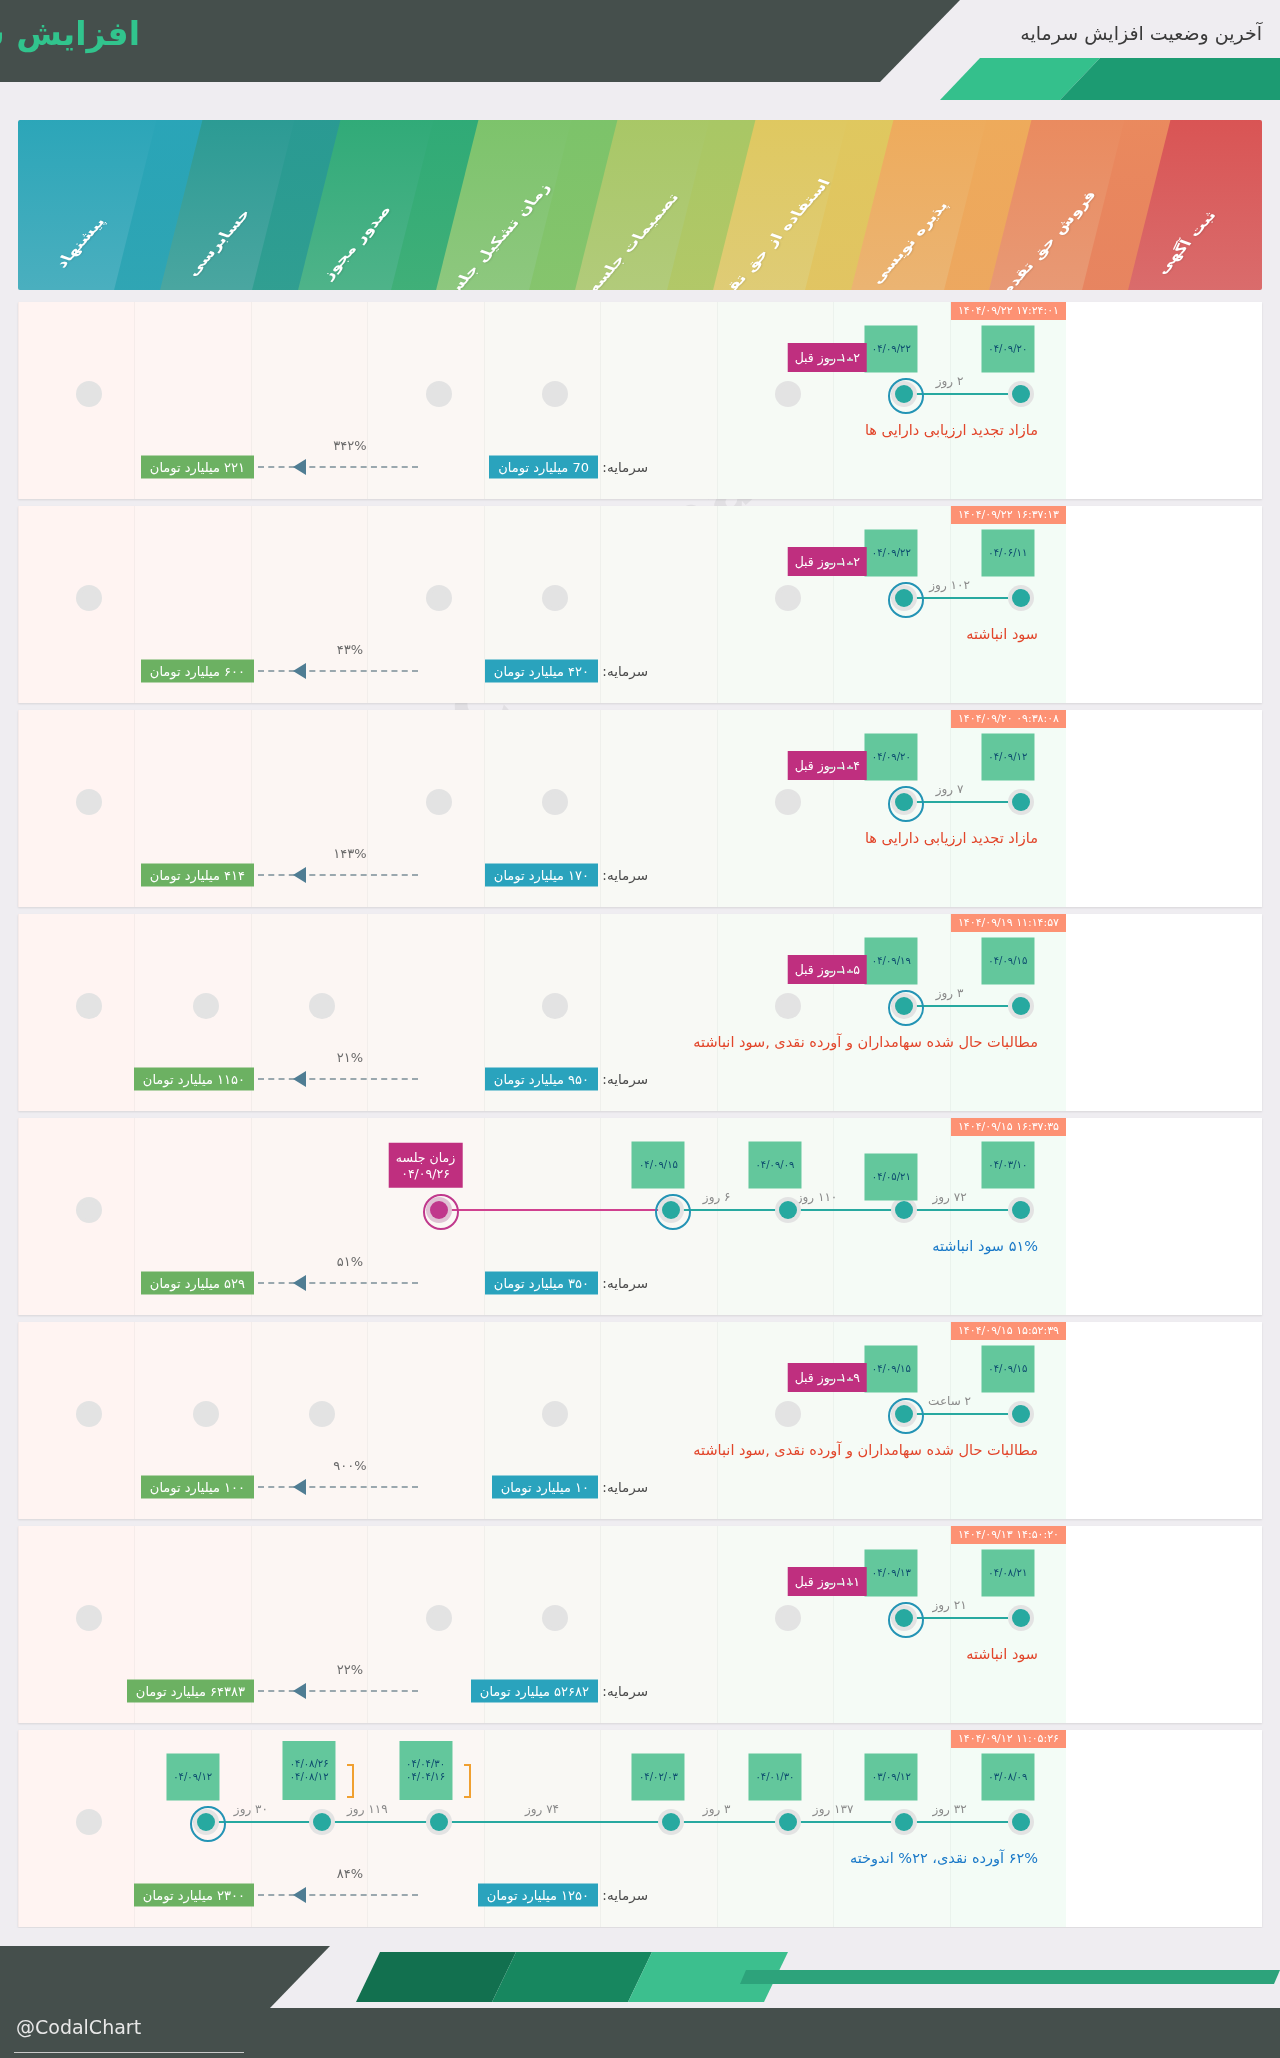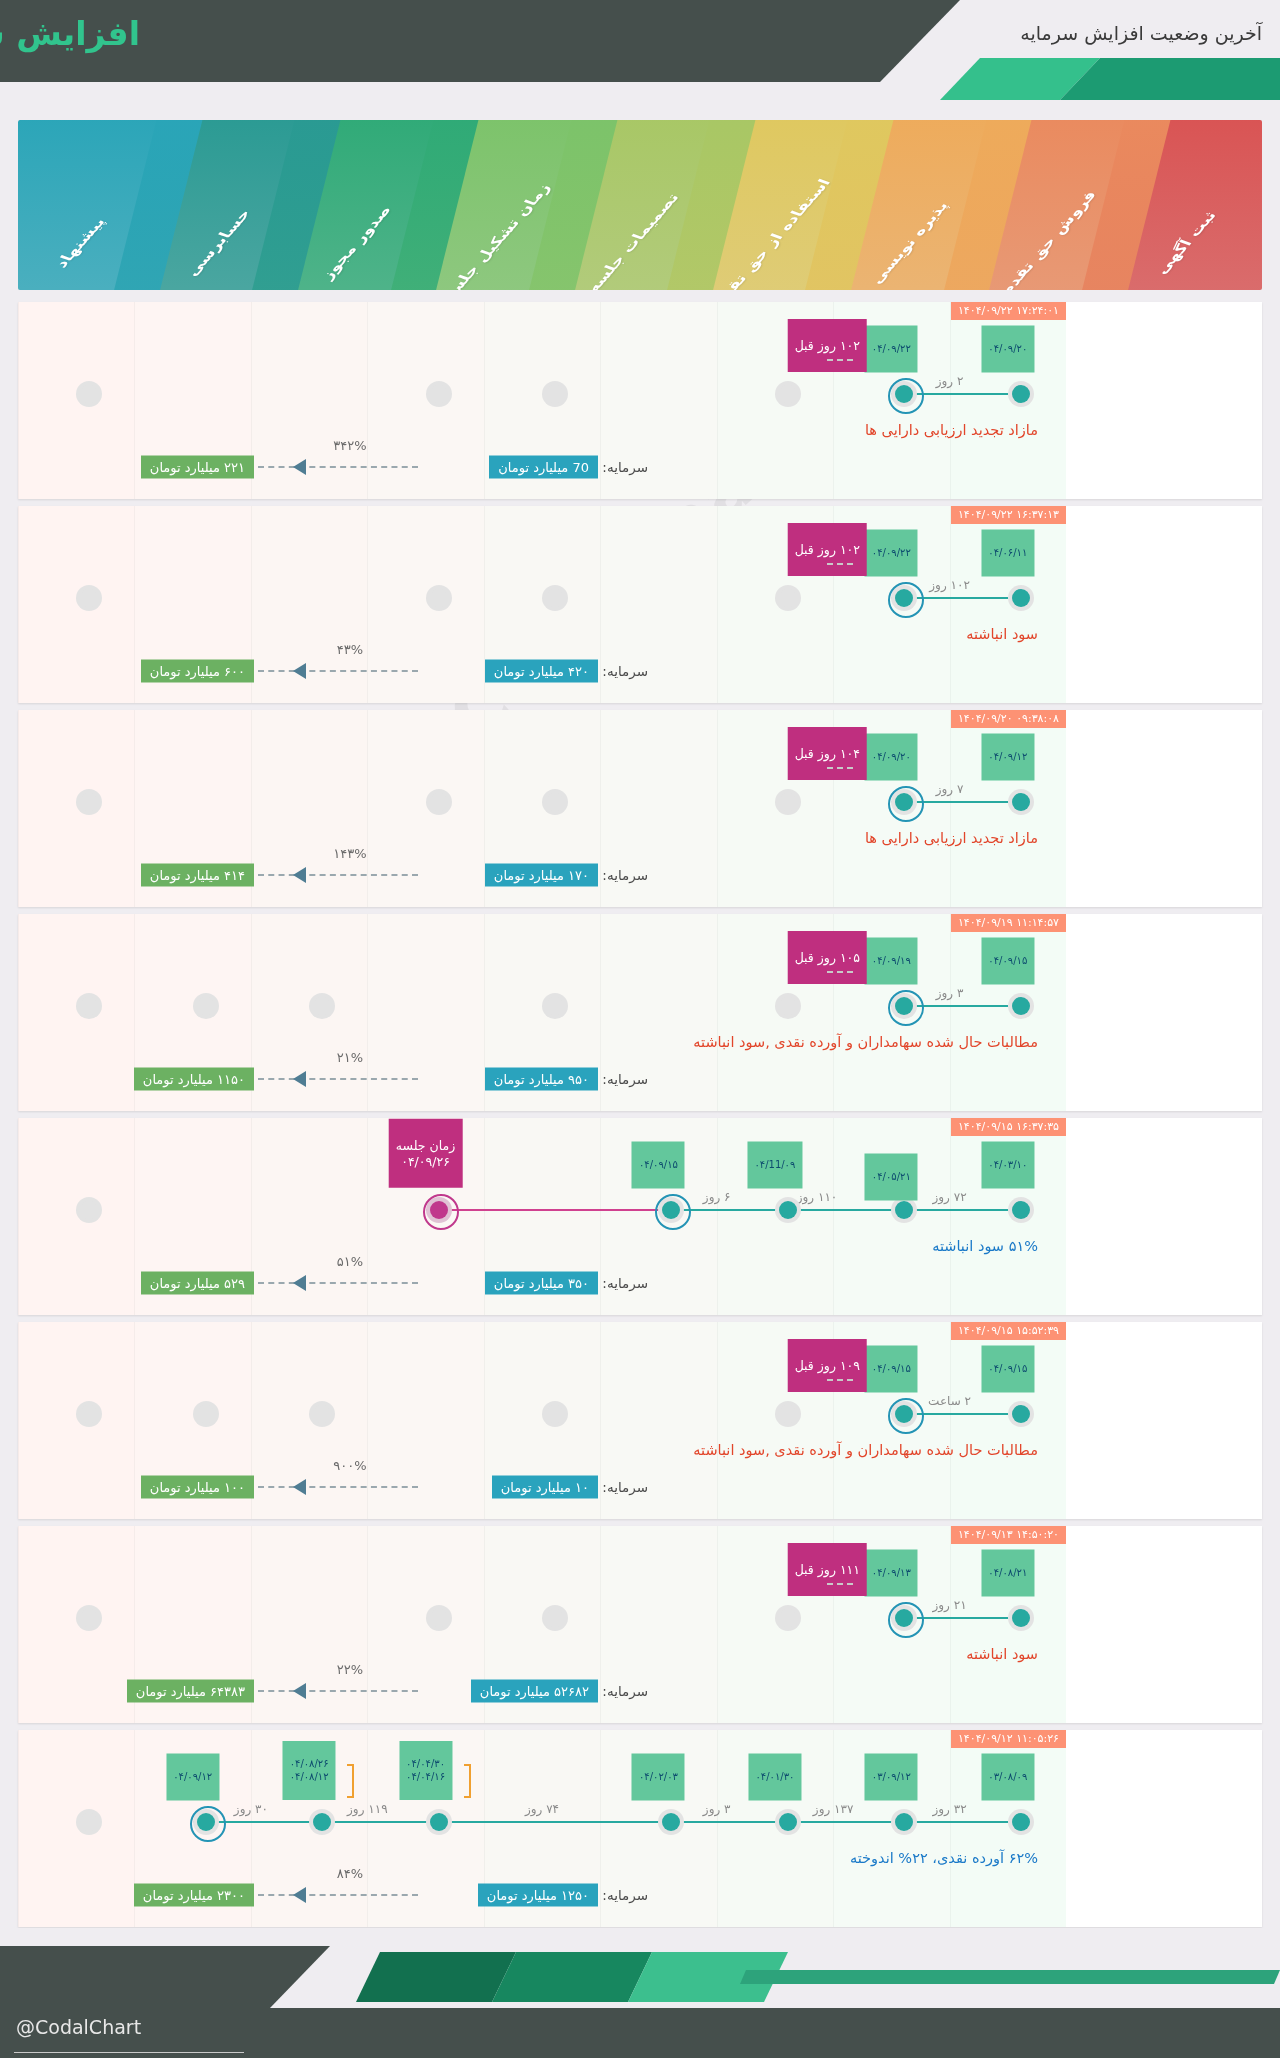--- a/index.html
+++ b/index.html
@@ -116,21 +116,21 @@
   }
 
   .dlbl {
     position:absolute; background:#63c79c; color:#0c4a6e;
     font-size:10px; padding:17px 7px; direction:ltr;
     white-space:nowrap; transform:translate(50%,-100%);
     text-align:center; line-height:1.25;
   }
   .ago {
     position:absolute; background:#bf2f7f; color:#fff;
-    font-size:12.5px; padding:19px 7px; direction:rtl;
+    font-size:12.5px; padding:7px 7px; direction:rtl;
     white-space:nowrap; transform:translate(50%,-100%);
   }
   .dash {
     position:absolute; border-top:2px dashed #c9c9c9; transform:translateY(-50%);
   }
   .brace {
     position:absolute; width:7px; border:2px solid #f0a030; border-left:none;
     transform:translateY(-100%);
   }
 
@@ -491,21 +491,21 @@
           <i></i>
         </div>
         <div class="dlbl" style="right: 58.2222px; top: 70px;">۰۴/۰۳/۱۰</div>
         <div class="node done" style="right: 161.667px; top: 92px;">
           <i></i>
         </div>
         <div class="dlbl" style="right: 174.667px; top: 82px;">۰۴/۰۵/۲۱</div>
         <div class="node done" style="right: 278.111px; top: 92px;">
           <i></i>
         </div>
-        <div class="dlbl" style="right: 291.111px; top: 70px;">۰۴/11/۰۹</div>
+        <div class="dlbl" style="right: 291.111px; top: 70px;">۰۴/۰۹/۰۹</div>
         <div class="node done cur" style="right: 394.556px; top: 92px;">
           <i></i>
         </div>
         <div class="dlbl" style="right: 407.556px; top: 70px;">۰۴/۰۹/۱۵</div>
         <div class="node meet cur" style="right: 627.444px; top: 92px;">
           <i></i>
         </div>
         <div class="dlbl ago" style="right: 640.444px; top: 70px;">زمان جلسه<br>۰۴/۰۹/۲۶</div>
         <div class="node" style="right: 976.778px; top: 92px;">
           <i></i>

